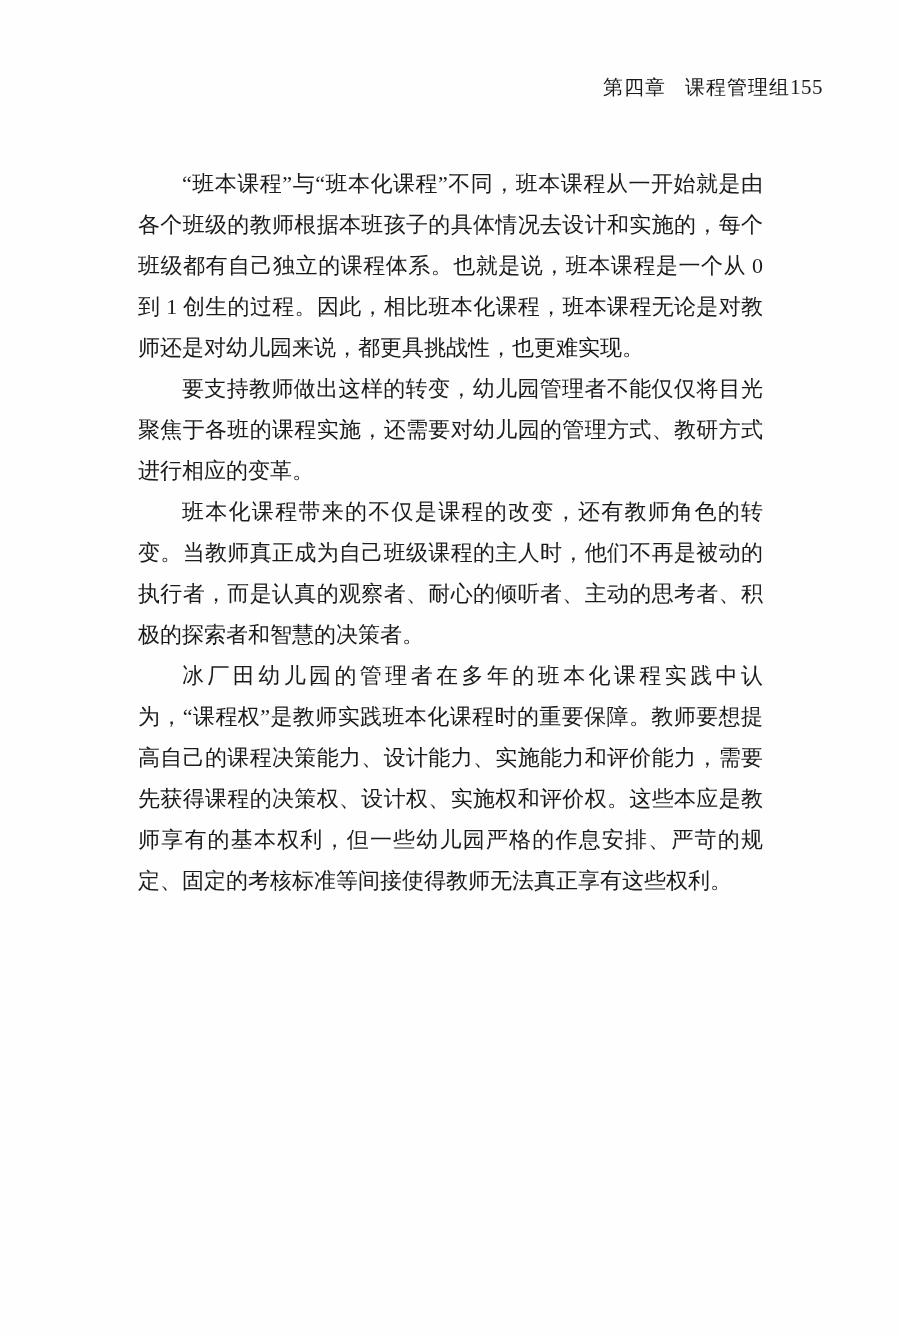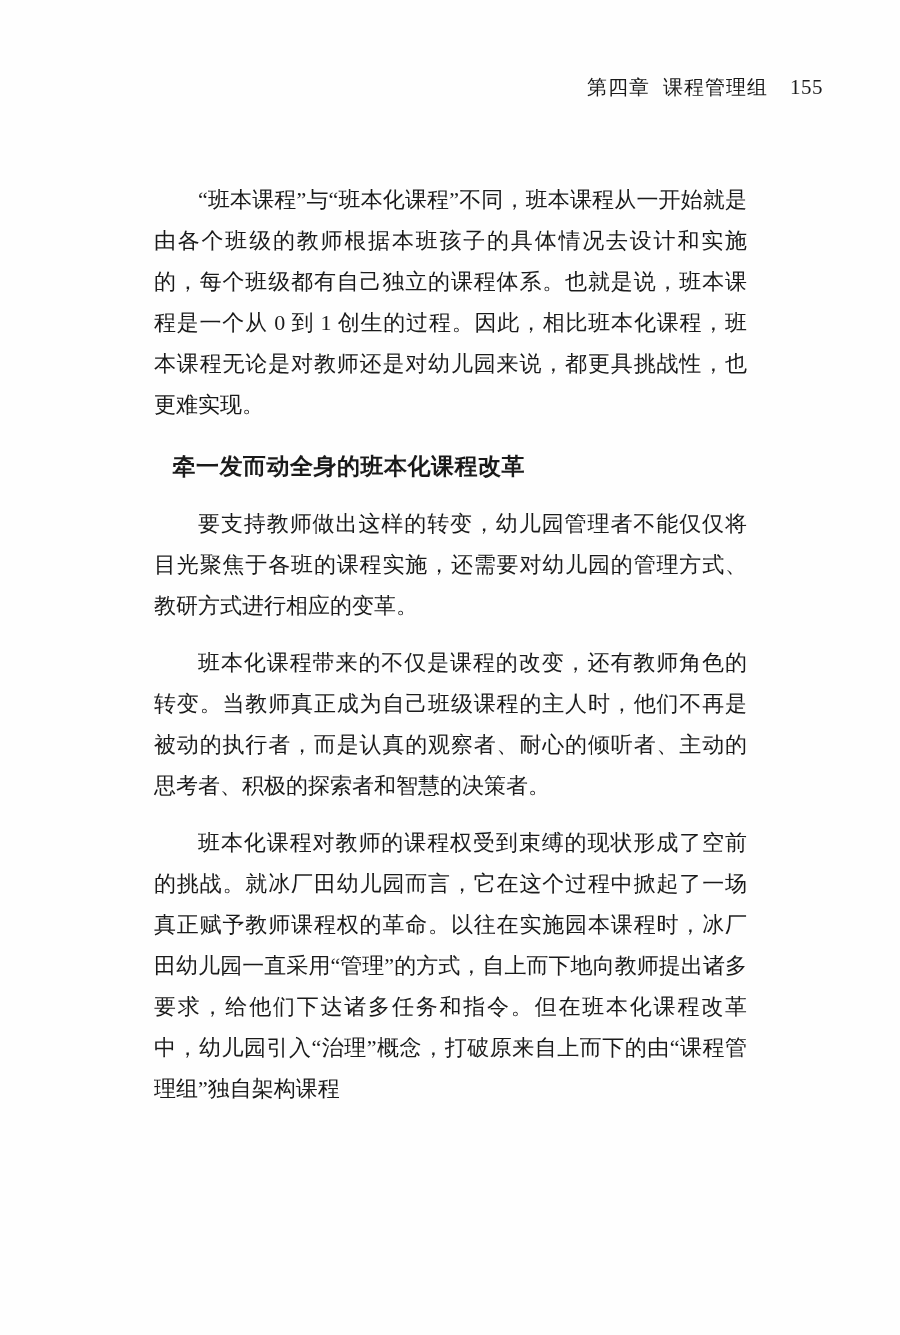--- a/index.html
+++ b/index.html
@@ -21,41 +21,40 @@
     top: 74px;
     right: 77px;
     display: flex;
     align-items: baseline;
     font-size: 20px;
     white-space: nowrap;
   }
   .chapter-group {
     display: flex;
     align-items: baseline;
-    gap: 13px;
+    gap: 19px;
     letter-spacing: 1px;
   }
   .folio {
-    margin-left: 22px;
     font-size: 21px;
     letter-spacing: 0.5px;
   }
   .text-block {
     position: absolute;
     left: 138px;
     top: 163px;
     width: 625px;
     font-size: 22px;
     line-height: 41px;
     text-align: justify;
     text-justify: inter-character;
     text-align-last: left;
   }
   .para {
-    margin: 16px;
+    margin: 0;
     padding: 0;
     text-indent: 2em;
     word-break: break-all;
   }
   .section-heading {
     font-family: "Liberation Sans", "DejaVu Sans", sans-serif;
     font-size: 23px;
     font-weight: 600;
     margin: 21px 0 11px 0;
     line-height: 41px;
@@ -72,23 +71,22 @@
     <span class="chapter-group">
       <span>第四章</span>
       <span>课程管理组</span>
     </span>
     <span class="folio">155</span>
   </header>
 
   <main class="text-block">
     <p class="para">“班本课程”与“班本化课程”不同，班本课程从一开始就是由各个班级的教师根据本班孩子的具体情况去设计和实施的，每个班级都有自己独立的课程体系。也就是说，班本课程是一个从 0 到 1 创生的过程。因此，相比班本化课程，班本课程无论是对教师还是对幼儿园来说，都更具挑战性，也更难实现。</p>
 
-    <h2 class="section-heading">牵一发而动全身的班本化课程改革</h2>
 
     <p class="para">要支持教师做出这样的转变，幼儿园管理者不能仅仅将目光聚焦于各班的课程实施，还需要对幼儿园的管理方式、教研方式进行相应的变革。</p>
 
     <p class="para">班本化课程带来的不仅是课程的改变，还有教师角色的转变。当教师真正成为自己班级课程的主人时，他们不再是被动的执行者，而是认真的观察者、耐心的倾听者、主动的思考者、积极的探索者和智慧的决策者。</p>
 
+    <p class="para">冰厂田幼儿园的管理者在多年的班本化课程实践中认为，“课程权”是教师实践班本化课程时的重要保障。教师要想提高自己的课程决策能力、设计能力、实施能力和评价能力，需要先获得课程的决策权、设计权、实施权和评价权。这些本应是教师享有的基本权利，但一些幼儿园严格的作息安排、严苛的规定、固定的考核标准等间接使得教师无法真正享有这些权利。</p>
 
-    <p class="para">班本化课程对教师的课程权受到束缚的现状形成了空前的挑战。就冰厂田幼儿园而言，它在这个过程中掀起了一场真正赋予教师课程权的革命。以往在实施园本课程时，冰厂田幼儿园一直采用“管理”的方式，自上而下地向教师提出诸多要求，给他们下达诸多任务和指令。但在班本化课程改革中，幼儿园引入“治理”概念，打破原来自上而下的由“课程管理组”独自架构课程</p>
   </main>
 
 </div>
 
 </body></html>

